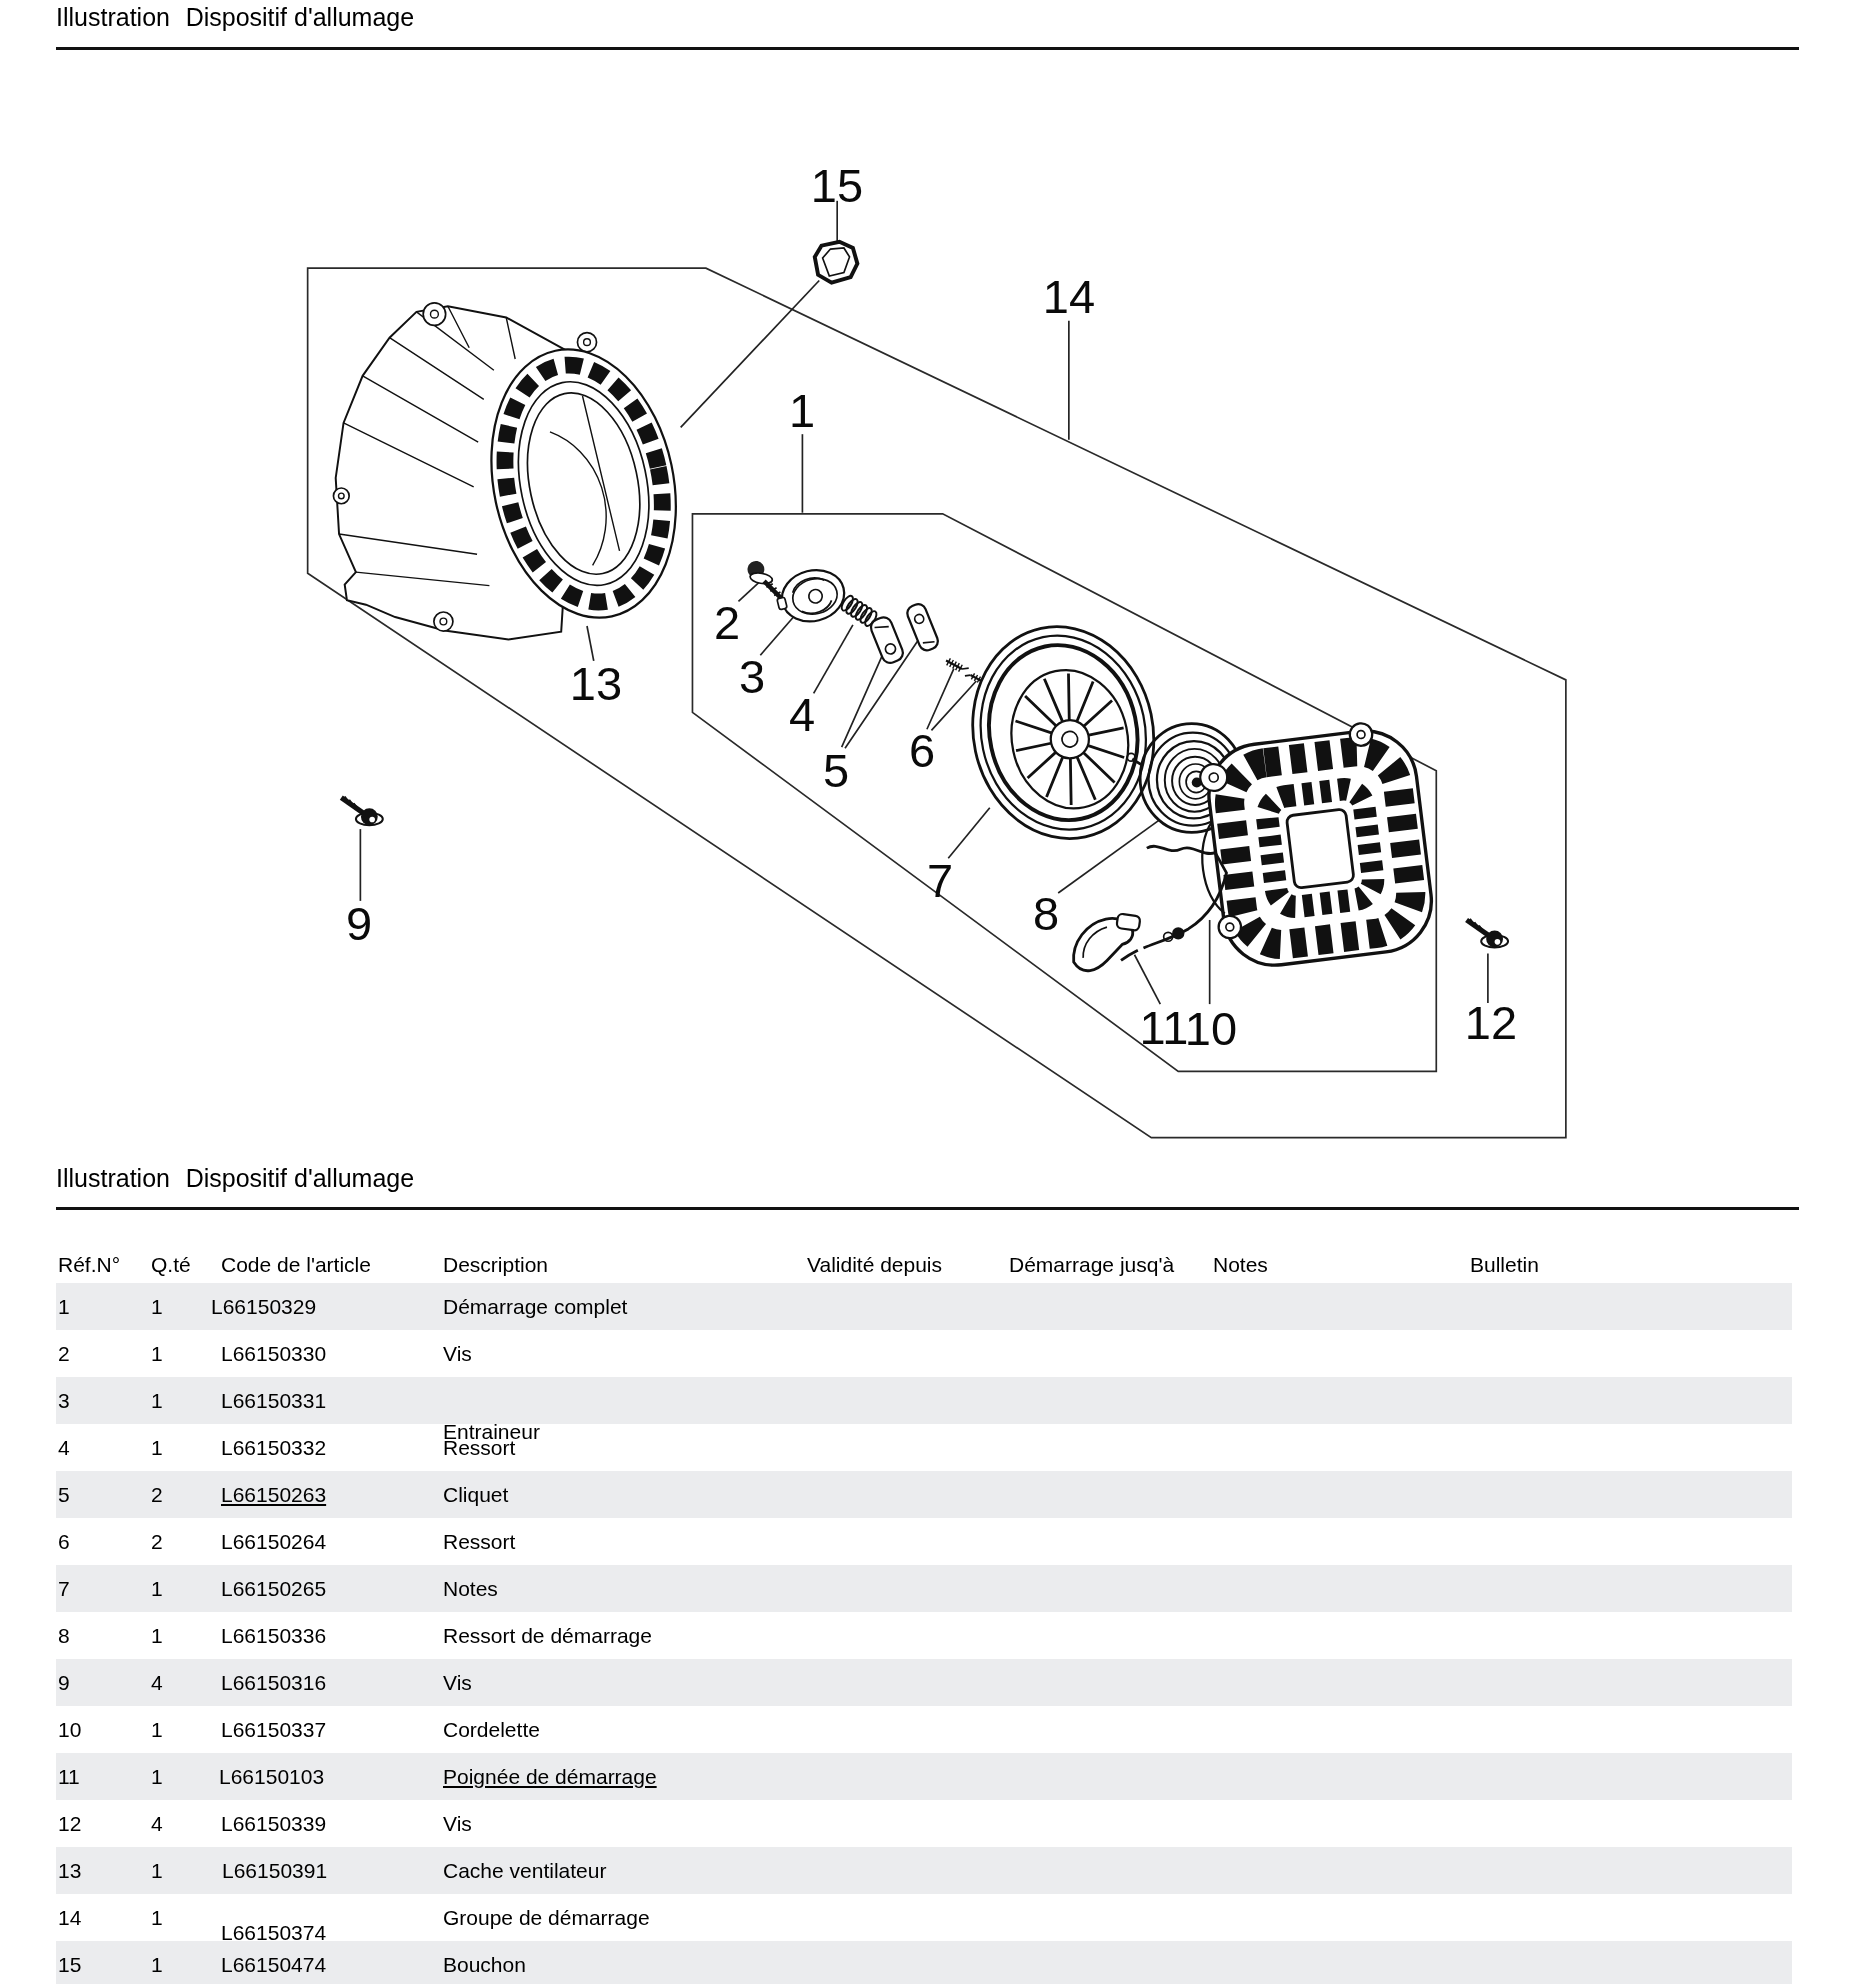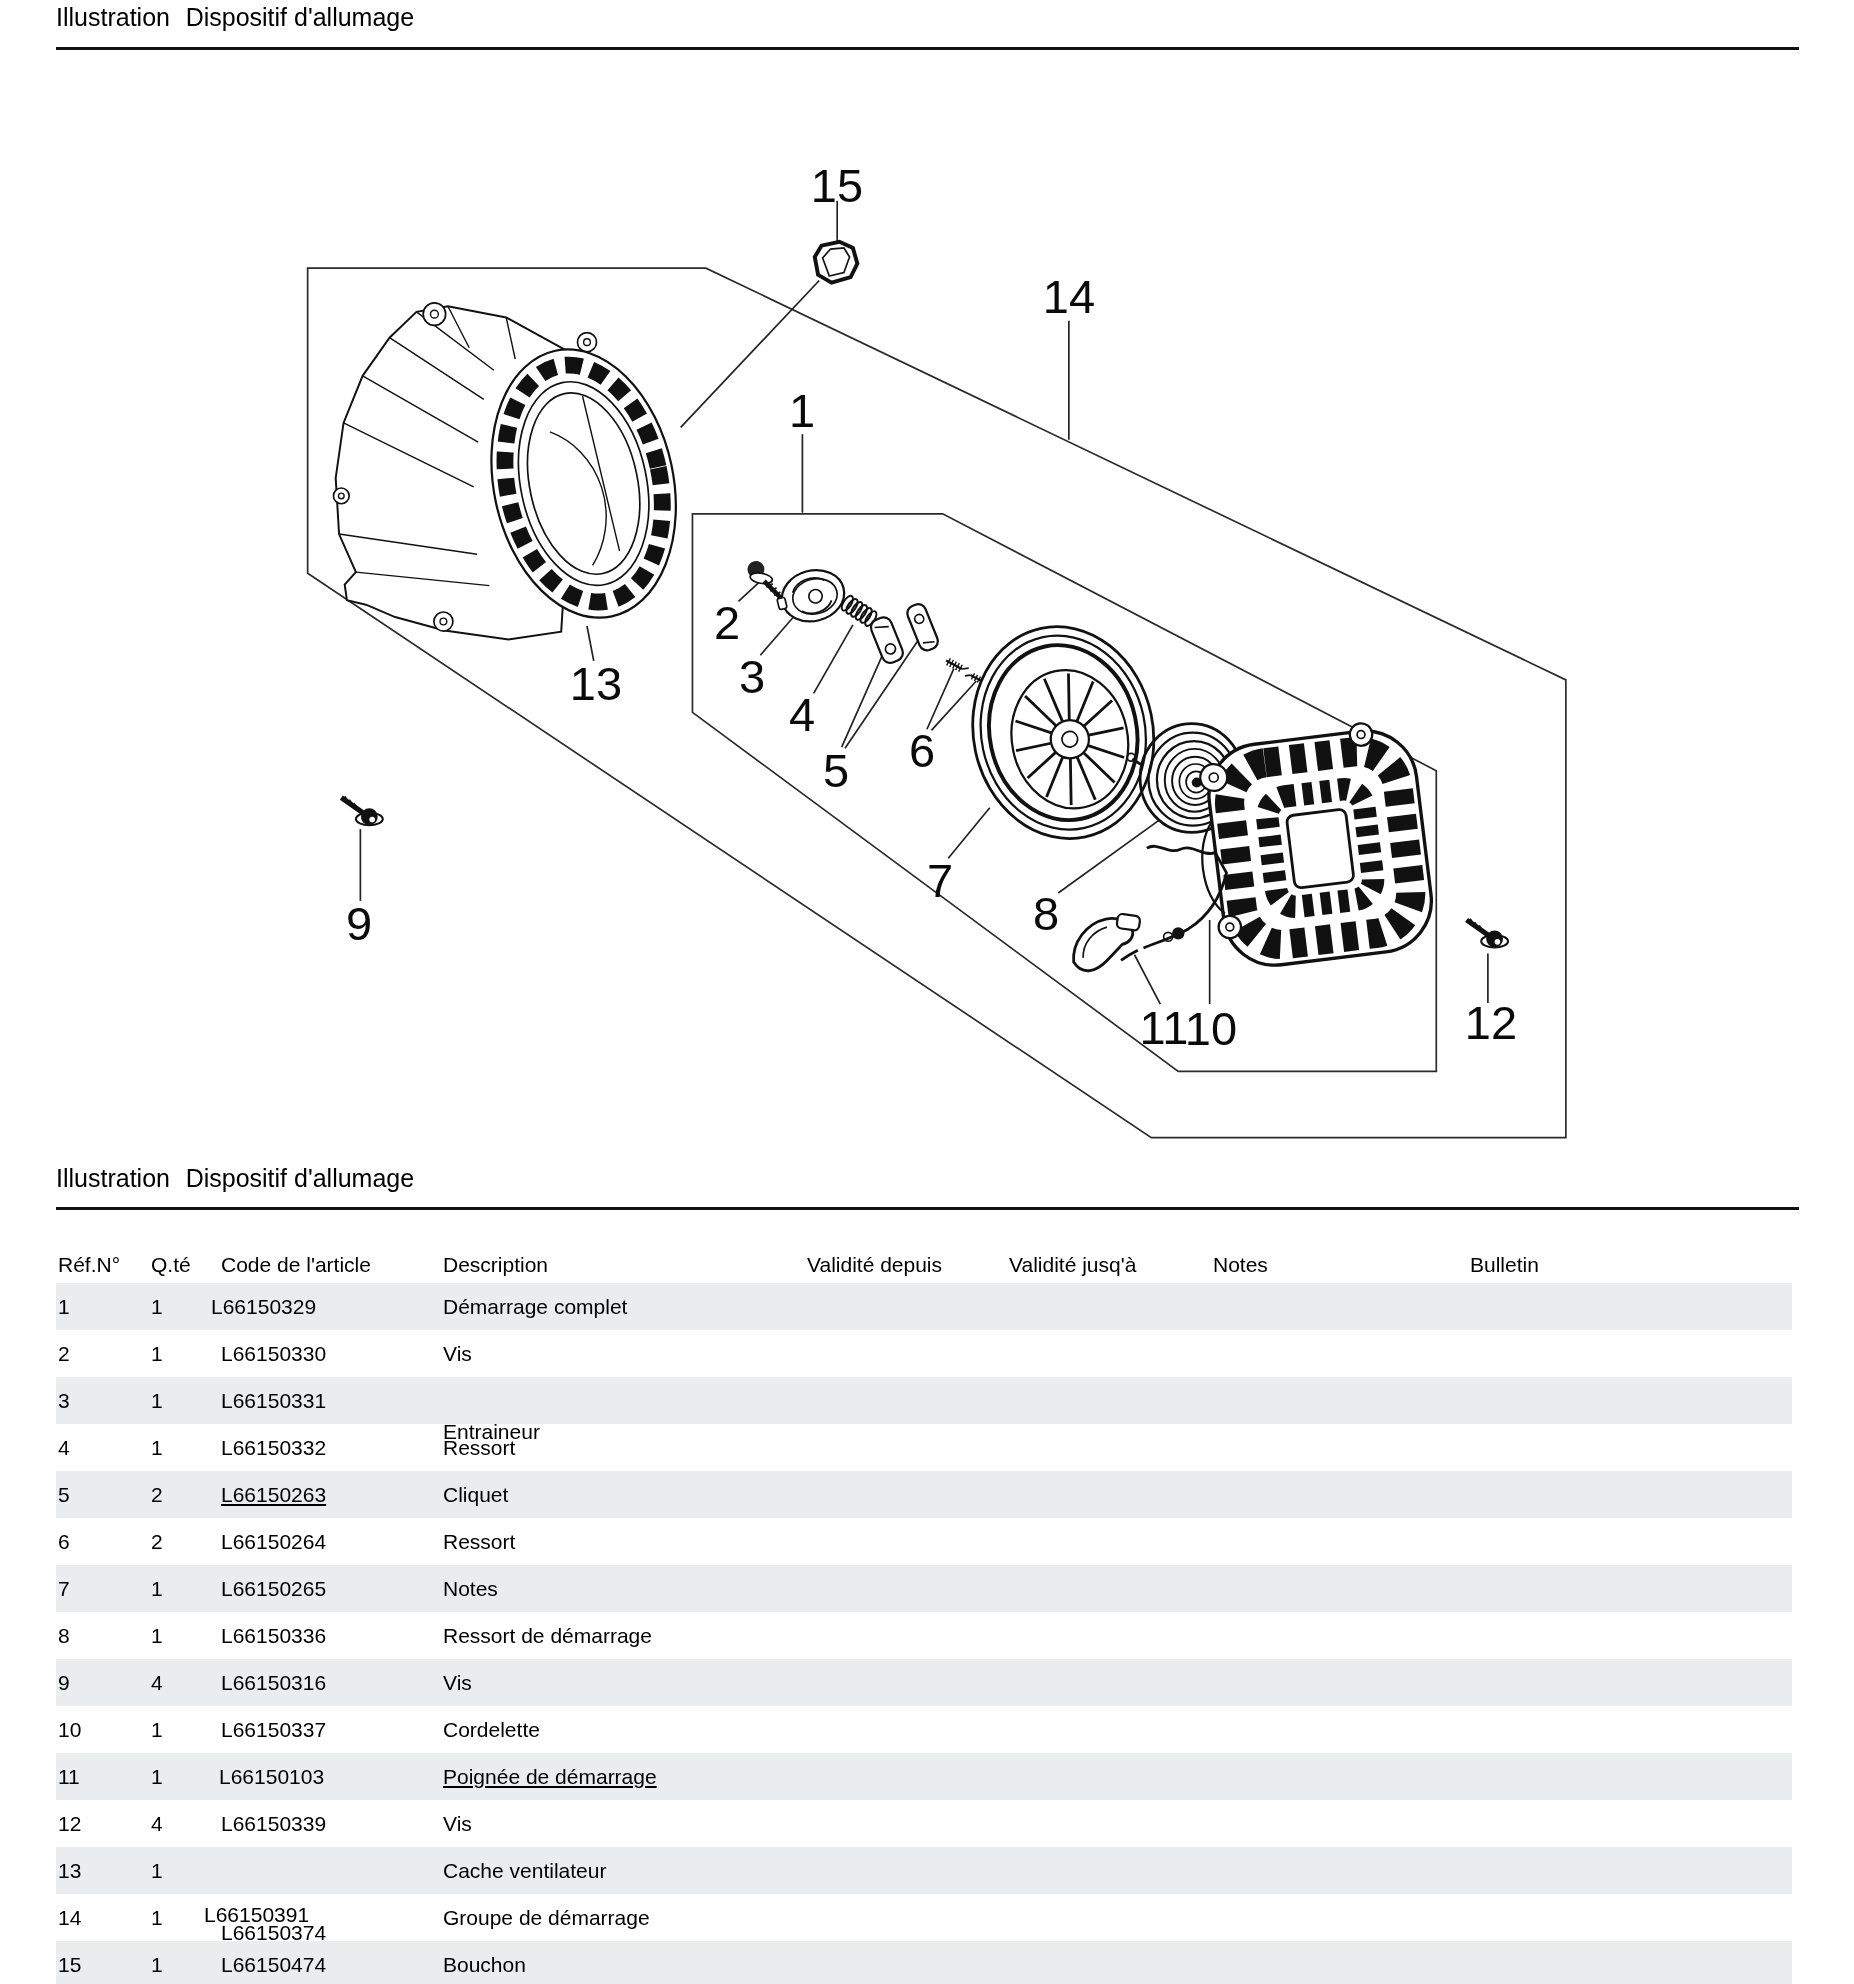--- a/index.html
+++ b/index.html
@@ -214,21 +214,21 @@
 
 <div class="page-title" style="top:1164px;"><span>Illustration</span><span class="title-sep"></span><span>Dispositif d'allumage</span></div>
 <div class="rule" style="top:1207px;"></div>
 
 <div class="thead">
     <span class="cell" style="left: 58px;">Réf.N°</span>
     <span class="cell" style="left: 151px;">Q.té</span>
     <span class="cell" style="left: 221px;">Code de l'article</span>
     <span class="cell" style="left: 443px;">Description</span>
     <span class="cell" style="left: 807px;">Validité depuis</span>
-    <span class="cell" style="left: 1009px;">Validité jusq'à</span>
+    <span class="cell" style="left: 1009px;">Démarrage jusq'à</span>
     <span class="cell" style="left: 1213px;">Notes</span>
     <span class="cell" style="left: 1470px;">Bulletin</span>
   </div>
 <div id="table-body">
     <div class="trow stripe">
       <span class="cell" style="left: 58px;">1</span>
       <span class="cell" style="left: 151px;">1</span>
       <span class="cell" style="left: 211px;">L66150329</span>
       <span class="cell" style="left: 443px;">Démarrage complet</span>
       <span class="cell" style="left: 807px;"></span>
@@ -342,21 +342,21 @@
       <span class="cell" style="left: 221px;">L66150339</span>
       <span class="cell" style="left: 443px;">Vis</span>
       <span class="cell" style="left: 807px;"></span>
       <span class="cell" style="left: 1009px;"></span>
       <span class="cell" style="left: 1213px;"></span>
       <span class="cell" style="left: 1470px;"></span>
     </div>
     <div class="trow stripe">
       <span class="cell" style="left: 58px;">13</span>
       <span class="cell" style="left: 151px;">1</span>
-      <span class="cell" style="left: 204px; margin-top: 44px;">L66150391</span>
+      <span class="cell" style="left: 222px;">L66150391</span>
       <span class="cell" style="left: 443px;">Cache ventilateur</span>
       <span class="cell" style="left: 807px;"></span>
       <span class="cell" style="left: 1009px;"></span>
       <span class="cell" style="left: 1213px;"></span>
       <span class="cell" style="left: 1470px;"></span>
     </div>
     <div class="trow">
       <span class="cell" style="left: 58px;">14</span>
       <span class="cell" style="left: 151px;">1</span>
       <span class="cell" style="left: 221px; margin-top: 15px;">L66150374</span>

